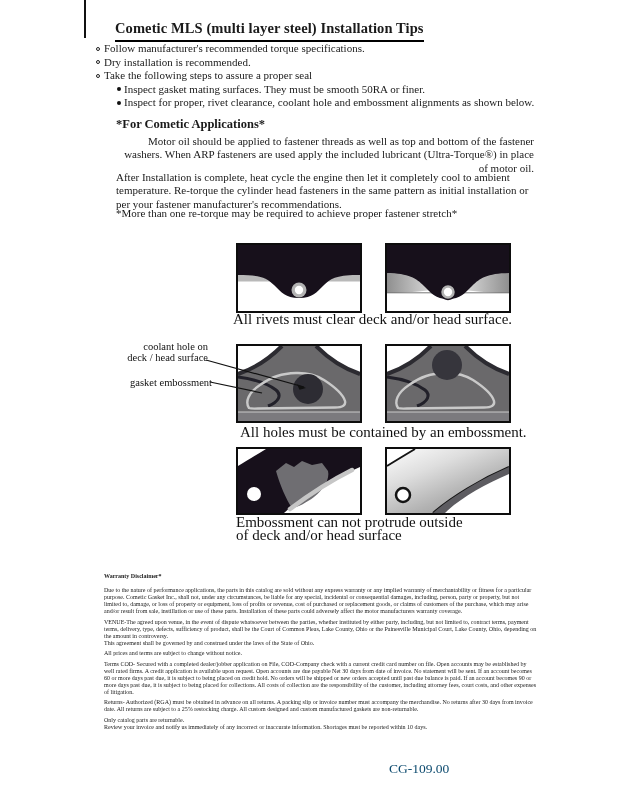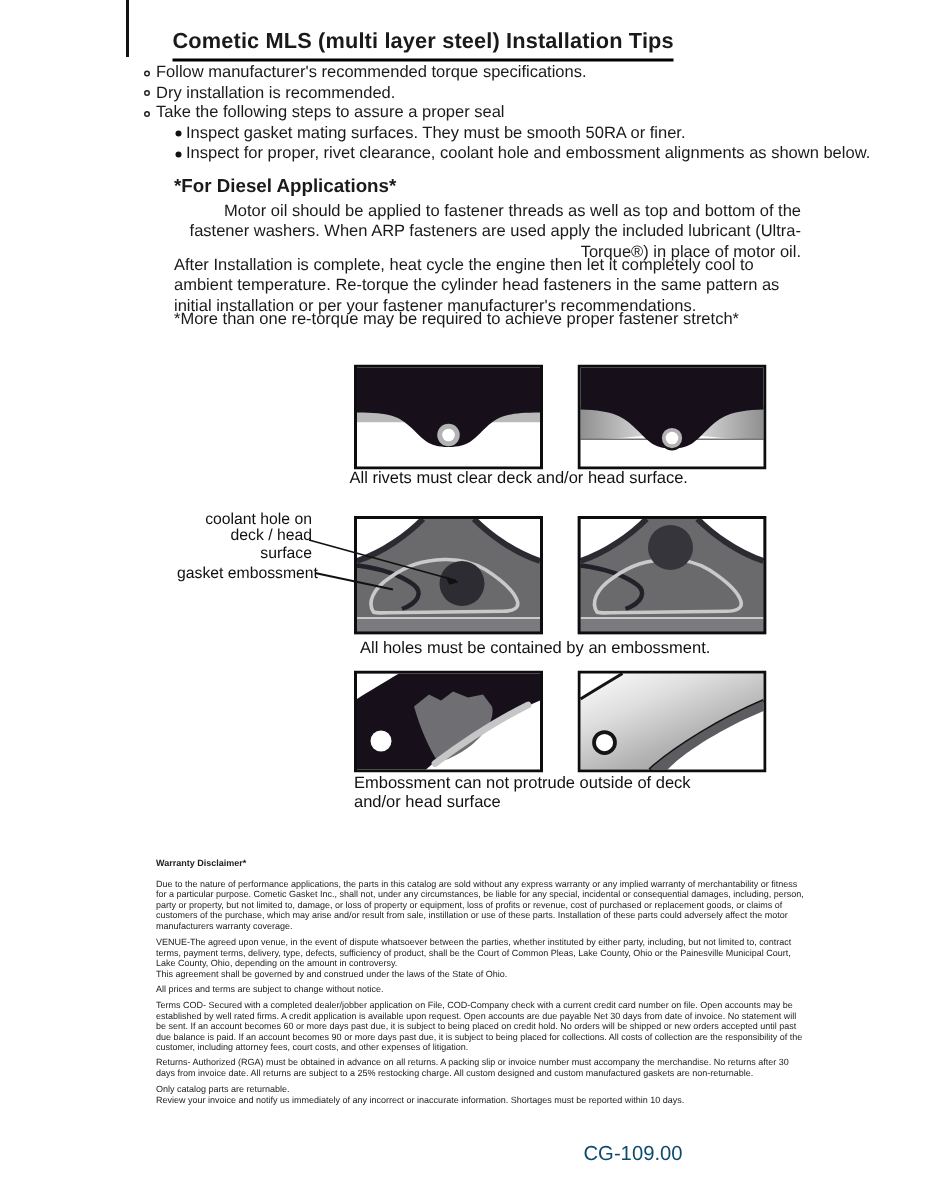--- a/index.html
+++ b/index.html
@@ -1,19 +1,19 @@
 <!DOCTYPE html>
 <html><head>
 <meta charset="utf-8">
 <style>
   * { margin:0; padding:0; box-sizing:border-box; }
   html,body { background:#e8e8e8; }
   .page {
     position:relative; width:618px; height:800px; background:#ffffff;
-    font-family:Liberation Sans, sans-serif; color:#1a1a1a;
+    font-family:Liberation Serif, serif; color:#1a1a1a;
     overflow:hidden; margin:0 auto;
   }
   .edge-mark { position:absolute; left:84px; top:0; width:2px; height:38px; background:#111; }
   .title {
     position:absolute; left:115px; top:20px; font-size:14.5px; font-weight:bold;
     border-bottom:2px solid #000; padding-bottom:3px; letter-spacing:0.1px;
   }
   .bullets { position:absolute; left:96px; top:42px; font-size:11px; white-space:nowrap; }
   .b-row { display:flex; align-items:flex-start; line-height:13.6px; }
   .b-row.sub { margin-left:21px; }
@@ -26,21 +26,21 @@
     margin:4.5px 3px 0 0; flex:0 0 auto;
   }
   .diesel-heading { position:absolute; left:116px; top:117px; font-size:12.5px; font-weight:bold; }
   .para { position:absolute; left:116px; width:418px; font-size:11px; line-height:13.4px; }
   .p1 { top:135px;text-align:right; }
   .p2 { top:171px; }
   .p3 { top:207px; white-space:nowrap; }
   .fig-label { position:absolute; width:126px; text-align:center; font-size:15px; letter-spacing:0.5px; color:#111;margin-top:39px; }
   .figbox { position:absolute; width:126px; }
   .figbox svg { display:block; }
-  .caption { position:absolute; font-size:11px; line-height:12.5px; color:#111; }
+  .caption { position:absolute; font-size:15px; line-height:12.5px; color:#111; }
   .side-label { position:absolute; font-size:10.5px; line-height:11.3px; text-align:right; color:#111; }
   .pointer-overlay { position:absolute; left:202px; top:350px; width:114px; height:46px; }
   .legal {
     position:absolute; left:104px; top:573px; width:433px;
     font-size:6px; line-height:7px; color:#222; letter-spacing:0px;
   }
   .legal-heading { font-weight:bold; margin-bottom:7px; }
   .legal p { margin-bottom:3.5px; white-space:pre-line; }
   .footer-code { position:absolute; left:389px; top:761px; font-size:13.5px; color:#0c4a6e; }
 </style>
@@ -69,21 +69,21 @@
     <div class="b-row sub">
       <span class="marker-dot"></span>
       <span>Inspect gasket mating surfaces.  They must be smooth 50RA or finer.</span>
     </div>
     <div class="b-row sub">
       <span class="marker-dot"></span>
       <span>Inspect for proper, rivet clearance, coolant hole and embossment alignments as shown below.</span>
     </div>
   </div>
 
-  <div class="diesel-heading">*For Diesel Applications*</div>
+  <div class="diesel-heading">*For Cometic Applications*</div>
   <div class="para p1">Motor oil should be applied to fastener threads as well as top and bottom of the fastener washers. When ARP fasteners are used apply the included lubricant (Ultra-Torque®) in place of motor oil.</div>
   <div class="para p2">After Installation is complete, heat cycle the engine then let it completely cool to ambient temperature. Re-torque the cylinder head fasteners in the same pattern as initial installation or per your fastener manufacturer's recommendations.</div>
   <div class="para p3">*More than one re-torque may be required to achieve proper fastener stretch*</div>
 
   <div class="fig-label" style="left:236px; top:229px;">RIGHT</div>
   <div class="fig-label" style="left:385px; top:229px;">WRONG</div>
 
   <div class="figbox" style="left:236px; top:243px;">
     <svg width="126" height="70" viewBox="0 0 126 70">
       <rect x="0" y="0" width="126" height="70" fill="#ffffff"></rect>

